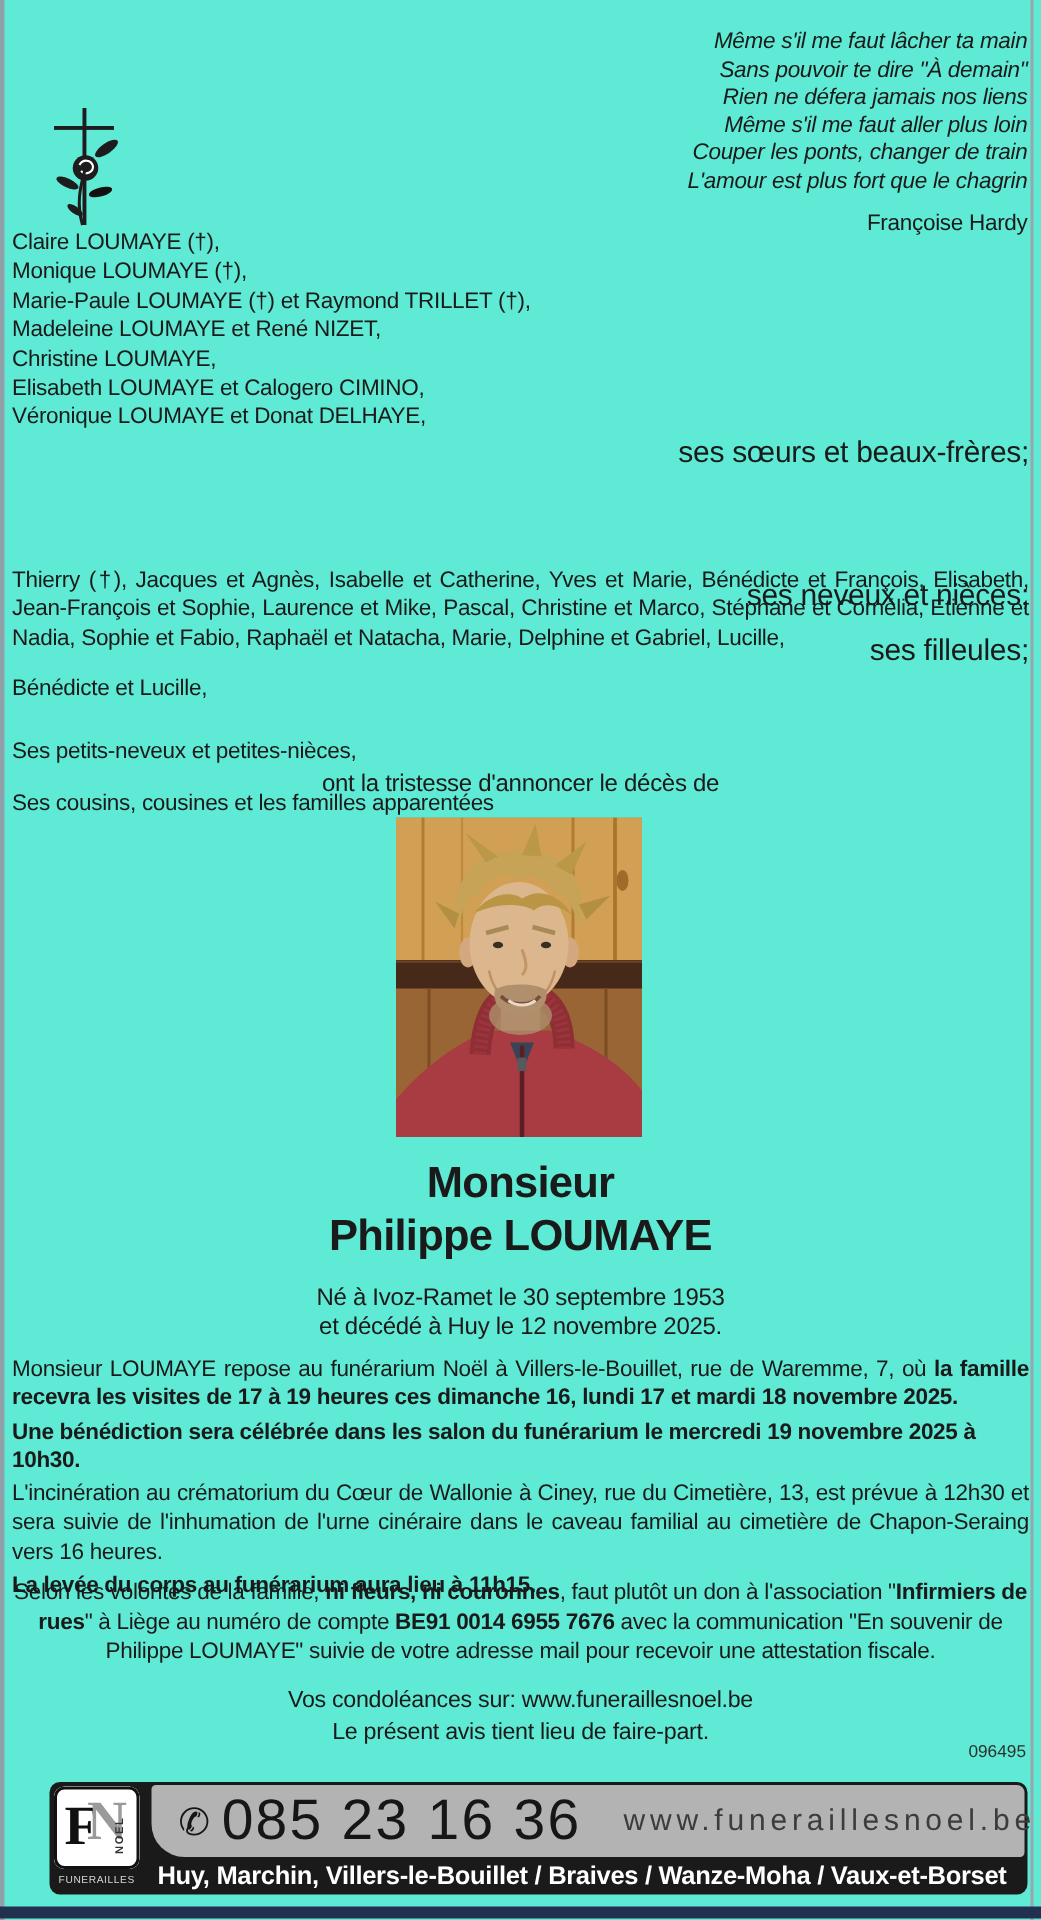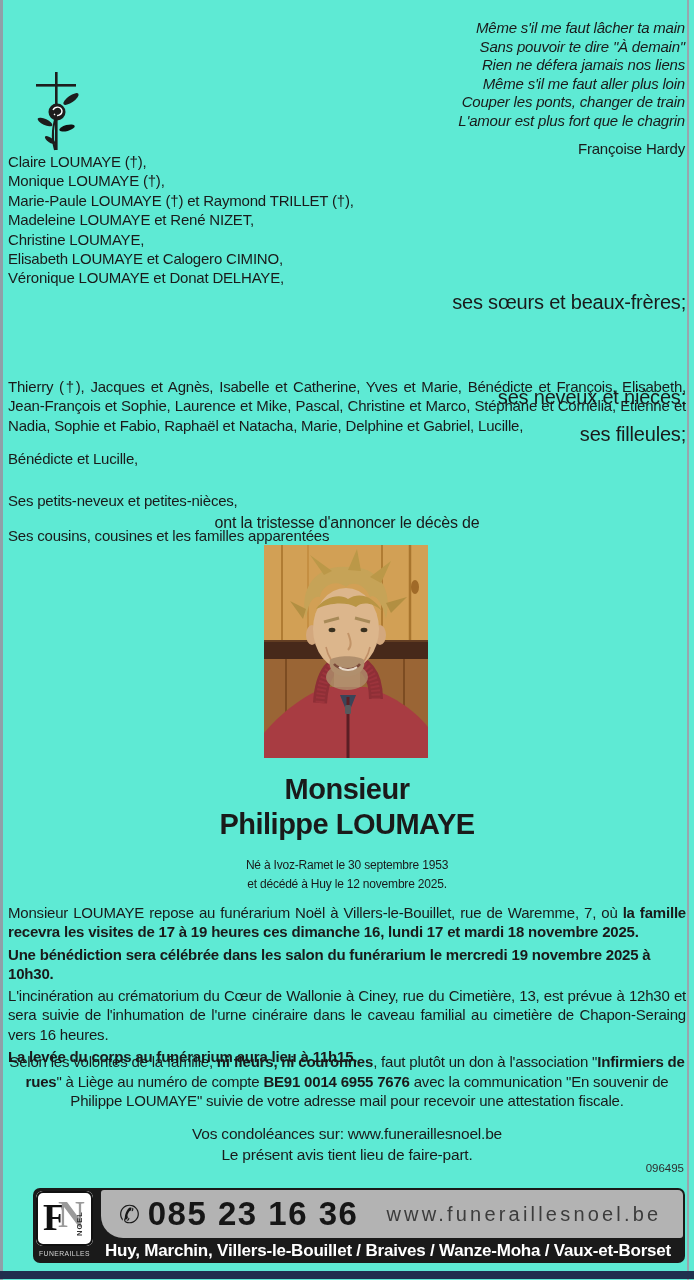--- a/index.html
+++ b/index.html
@@ -28,41 +28,41 @@
   .goddaughters-line{top:401px;}
   .grandnephews-line{top:443px;}
   .cousins-line{top:478px;}
 
   .announce{position:absolute;left:0;right:0;top:514px;text-align:center;font-size:16px;}
 
   .photo{position:absolute;left:264px;top:545px;width:164px;height:213px;}
   .photo svg{display:block;}
 
   .deceased{position:absolute;left:0;right:0;top:772px;text-align:center;font-weight:bold;font-size:29px;line-height:35px;letter-spacing:-0.5px;}
-  .vitals{position:absolute;left:0;right:0;top:856px;text-align:center;font-size:12px;line-height:19px;}
+  .vitals{position:absolute;left:0;right:0;top:856px;text-align:center;font-size:16px;line-height:19px;}
 
   .details{position:absolute;left:8px;right:8px;top:903px;font-size:15px;line-height:19.3px;}
   .details p{margin:0 0 3px 0;text-align:justify;}
   .details p.b{font-weight:bold;text-align:left;}
 
   .donation{position:absolute;left:8px;right:8px;top:1052px;text-align:center;font-size:15px;line-height:19.6px;}
 
   .condolences{position:absolute;left:0;right:0;top:1125px;text-align:center;font-size:15.5px;}
   .notice-line{position:absolute;left:0;right:0;top:1146px;text-align:center;font-size:15.5px;}
   .ref{position:absolute;right:10px;top:1162px;font-size:11.5px;color:#2e2e2e;letter-spacing:0;}
 
   .footer{position:absolute;left:33px;top:1188px;width:652px;height:75px;background:#1a1a1a;border-radius:7px;}
   .logo-box{position:absolute;left:3px;top:3px;width:57px;height:55px;background:#ffffff;border-radius:7px;box-shadow:inset 0 0 0 2px #111,inset 0 0 0 3px #fff;}
   .logo-f{position:absolute;left:7px;top:5px;font-size:37px;font-weight:bold;color:#101010;font-family:"Liberation Serif",serif;}
   .logo-n{position:absolute;left:22px;top:2px;font-size:37px;font-weight:bold;color:#9a9a9a;font-family:"Liberation Serif",serif;}
   .logo-noel{position:absolute;right:1px;top:28px;font-size:7.5px;font-weight:bold;color:#333;letter-spacing:1px;transform:rotate(-90deg);transform-origin:center;}
   .logo-caption{position:absolute;left:3px;top:62px;width:57px;text-align:center;font-size:6.8px;color:#d6d6d6;letter-spacing:0.4px;}
   .silver{position:absolute;left:68px;top:2px;width:582px;height:48px;background:#b3b3b3;border-radius:3px 5px 3px 22px;display:flex;align-items:center;padding-left:18px;box-sizing:border-box;}
   .phone-icon{font-family:"DejaVu Sans",sans-serif;font-size:25px;color:#161616;line-height:1;}
-  .phone-number{font-size:33px;font-weight:bold;letter-spacing:1.5px;color:#161616;margin-left:8px;white-space:nowrap;}
+  .phone-number{font-size:38px;font-weight:normal;letter-spacing:1.5px;color:#161616;margin-left:8px;white-space:nowrap;}
   .website{font-size:20px;letter-spacing:3.2px;color:#3c3c3c;margin-left:28px;white-space:nowrap;}
   .cities{position:absolute;left:62px;right:4px;top:52px;height:21px;display:flex;align-items:center;justify-content:center;font-size:17px;font-weight:bold;color:#ffffff;letter-spacing:-0.2px;white-space:nowrap;}
 </style>
 </head>
 <body>
 
 <div class="page">
   <div class="edge-left"></div>
   <div class="edge-right"></div>
 

